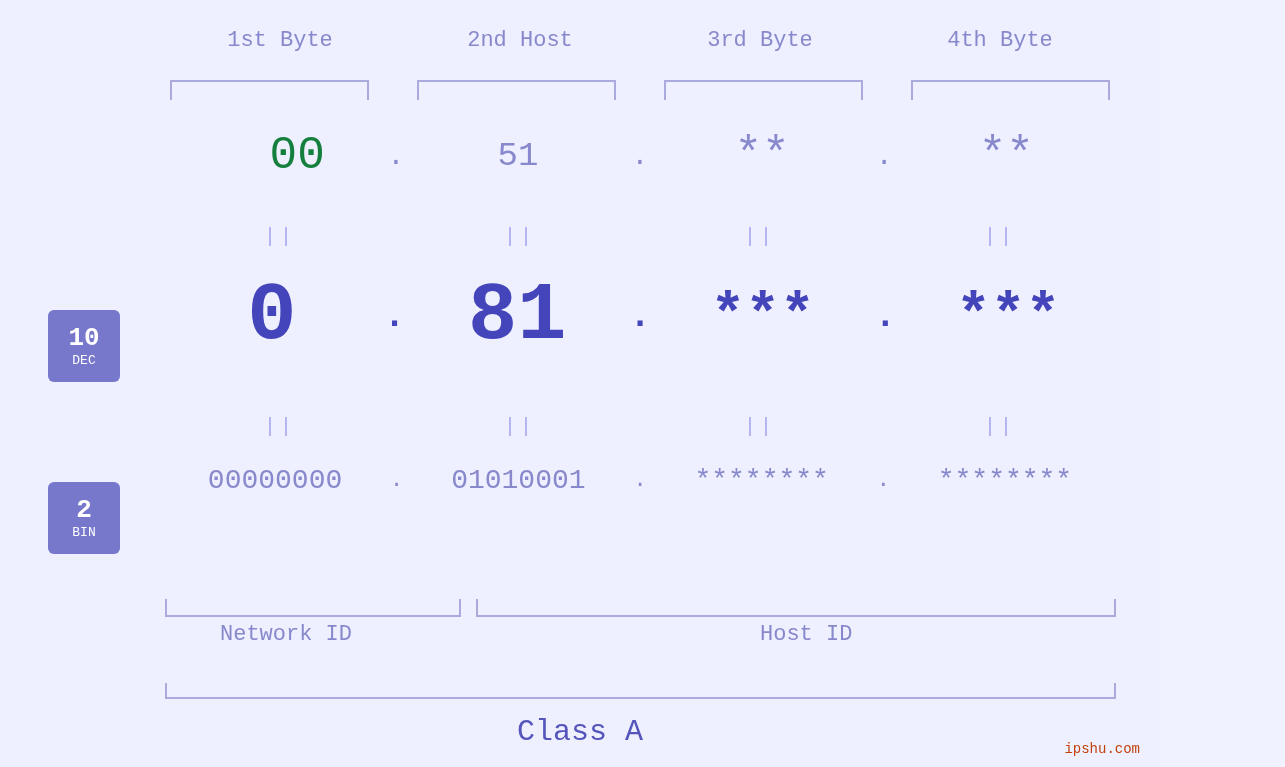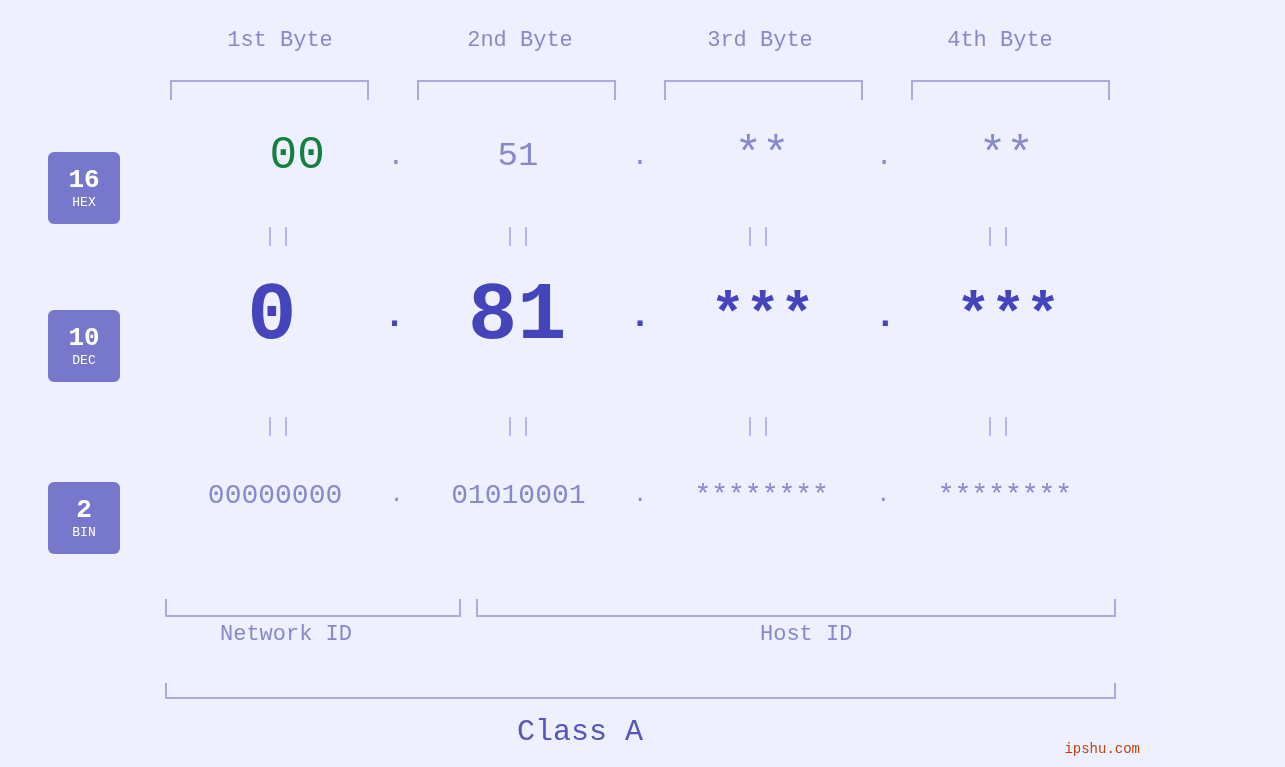--- a/index.html
+++ b/index.html
@@ -98,21 +98,20 @@
       justify-content: space-around;
     }
     .bin-row-wrap {
       position: absolute;
       top: 465px;
       left: 160px;
       right: 40px;
       display: flex;
       align-items: center;
       justify-content: space-around;
-      margin-top: 15px;
     }
     .eq-row-1 {
       position: absolute;
       top: 225px;
       left: 160px;
       right: 40px;
       display: flex;
       align-items: center;
       justify-content: space-around;
     }
@@ -137,41 +136,37 @@
     }
   </style>
 </head>
 <body>
 
 <div class="main-container">
 
   <div class="labels">
     <div class="byte-label cell">1st Byte</div>
     <div class="dot-cell"></div>
-    <div class="byte-label cell">2nd Byte</div>
+    <div class="byte-label cell">2nd Host</div>
     <div class="dot-cell"></div>
     <div class="byte-label cell">3rd Byte</div>
     <div class="dot-cell"></div>
     <div class="byte-label cell">4th Byte</div>
   </div>
 
   <div class="brackets-row">
     <div style="flex:1; height:20px; border-top:2px solid #aaaadd; border-left:2px solid #aaaadd; border-right:2px solid #aaaadd; margin:0 10px;"></div>
     <div style="width:28px;"></div>
     <div style="flex:1; height:20px; border-top:2px solid #aaaadd; border-left:2px solid #aaaadd; border-right:2px solid #aaaadd; margin:0 10px;"></div>
     <div style="width:28px;"></div>
     <div style="flex:1; height:20px; border-top:2px solid #aaaadd; border-left:2px solid #aaaadd; border-right:2px solid #aaaadd; margin:0 10px;"></div>
     <div style="width:28px;"></div>
     <div style="flex:1; height:20px; border-top:2px solid #aaaadd; border-left:2px solid #aaaadd; border-right:2px solid #aaaadd; margin:0 10px;"></div>
   </div>
 
-  <div class="badge" style="top: 152px; left: 48px;">
-    <span class="badge-num">16</span>
-    <span class="badge-sub">HEX</span>
-  </div>
 
   <div class="badge" style="top: 310px; left: 48px;">
     <span class="badge-num">10</span>
     <span class="badge-sub">DEC</span>
   </div>
 
   <div class="badge" style="top: 482px; left: 48px;">
     <span class="badge-num">2</span>
     <span class="badge-sub">BIN</span>
   </div>

